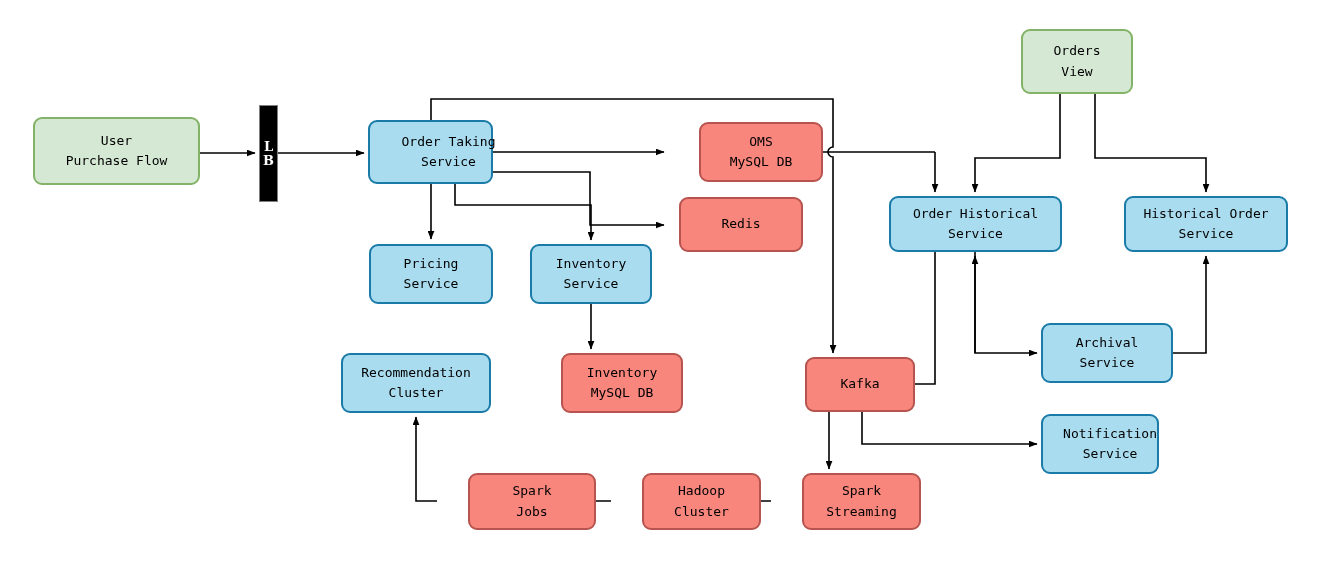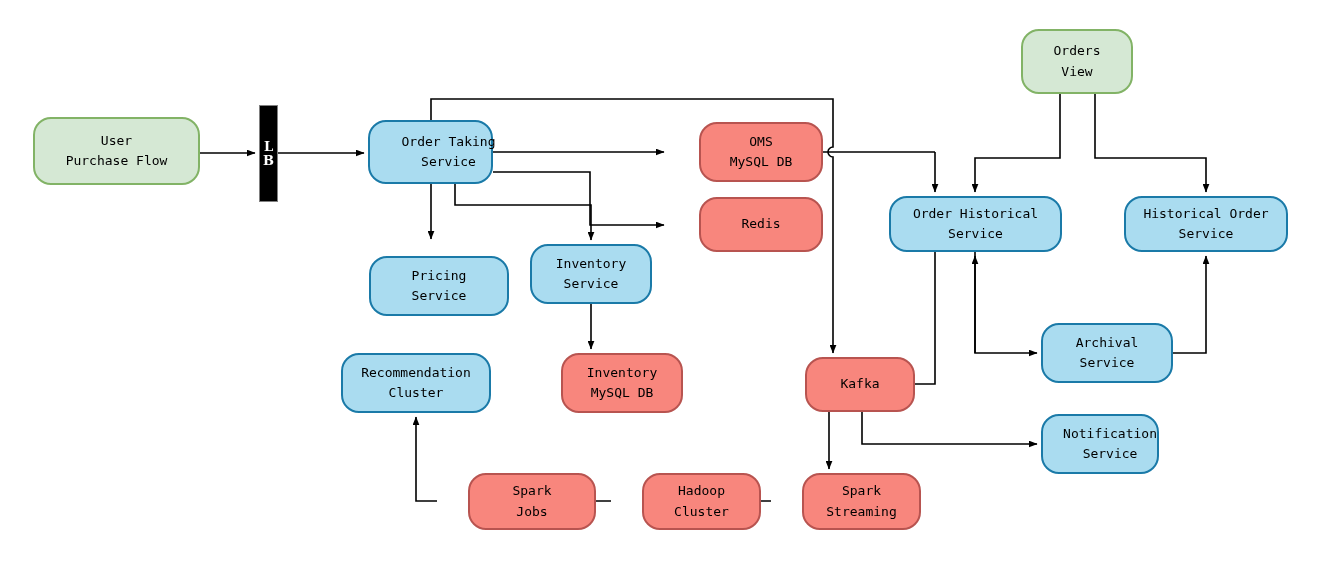--- a/index.html
+++ b/index.html
@@ -20,21 +20,21 @@
     position: absolute;
     left: 0;
     top: 0;
     width: 1322px;
     height: 564px;
     overflow: visible;
   }
   .node {
     position: absolute;
     box-sizing: border-box;
-    border-radius: 18px;
+    border-radius: 9px;
     border-width: 2px;
     border-style: solid;
     display: flex;
     align-items: center;
     justify-content: center;
     text-align: center;
     font-family: "DejaVu Sans Mono", "Liberation Mono", monospace;
     font-size: 13px;
     line-height: 1.55;
     color: #000000;
@@ -111,22 +111,22 @@
       <div class="node node-green" style="left: 33px; top: 117px; width: 167px; height: 68px;"><div>User
 Purchase Flow</div></div>
       <div class="lb-bar" style="left: 259px; top: 105px; width: 19px; height: 97px;">
         <span>L</span>
         <span>B</span>
       </div>
       <div class="node node-blue" style="left: 368px; top: 120px; width: 125px; height: 64px; padding-left: 36px;"><div>Order Taking
 Service</div></div>
       <div class="node node-red" style="left: 668px; top: 122px; width: 124px; height: 60px;"><div>OMS
 MySQL DB</div></div>
-      <div class="node node-red" style="left: 668px; top: 197px; width: 124px; height: 55px;"><div>Redis</div></div>
-      <div class="node node-blue" style="left: 369px; top: 256px; width: 140px; height: 60px;"><div>Pricing
+      <div class="node node-red" style="left: 648px; top: 197px; width: 124px; height: 55px;"><div>Redis</div></div>
+      <div class="node node-blue" style="left: 369px; top: 244px; width: 124px; height: 60px;"><div>Pricing
 Service</div></div>
       <div class="node node-blue" style="left: 530px; top: 244px; width: 122px; height: 60px;"><div>Inventory
 Service</div></div>
       <div class="node node-red" style="left: 530px; top: 353px; width: 122px; height: 60px;"><div>Inventory
 MySQL DB</div></div>
       <div class="node node-blue" style="left: 341px; top: 353px; width: 150px; height: 60px;"><div>Recommendation
 Cluster</div></div>
       <div class="node node-green" style="left: 1021px; top: 29px; width: 112px; height: 65px;"><div>Orders
 View</div></div>
       <div class="node node-blue" style="left: 889px; top: 196px; width: 173px; height: 56px;"><div>Order Historical

